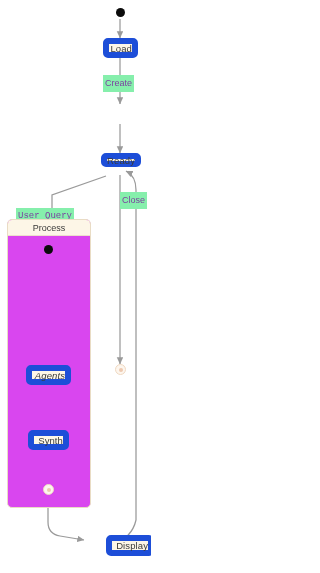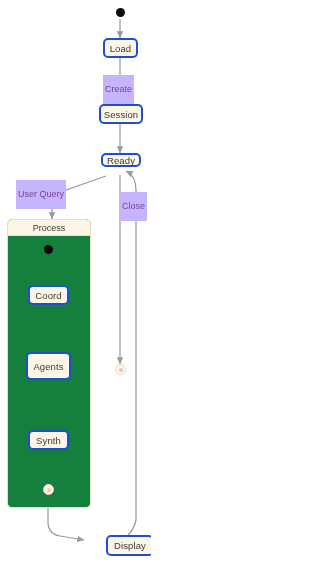--- a/index.html
+++ b/index.html
@@ -21,54 +21,54 @@
     position: absolute;
     left: 0;
     top: 0;
     width: 151px;
     height: 573px;
   }
   .node {
     position: absolute;
     box-sizing: border-box;
     background: #fdf6e7;
-    border: 2px solid #1d4ed8;
+    border: 6px solid #1d4ed8;
     border-radius: 5px;
     display: flex;
     align-items: center;
-    justify-content: center;
+    justify-content: flex-end;
     font-size: 9.5px;
     color: #3a3a3a;
     letter-spacing: 0.1px;
     white-space: nowrap;
   }
   .composite {
     position: absolute;
     box-sizing: border-box;
-    background: #15803d;
+    background: #d946ef;
     border: 1px solid #e9dcc4;
     border-radius: 5px;
     overflow: hidden;
   }
   .composite-title {
     height: 15px;
     background: #fdf6e7;
     border-bottom: 1px solid #ece0cb;
     display: flex;
     align-items: center;
     justify-content: center;
     font-size: 9px;
     color: #3a3a3a;
   }
   .edge-label {
     position: absolute;
-    background: #c4b5fd;
+    background: #86efac;
     color: #7b3fa0;
     font-size: 9px;
-    padding: 9px 2px;
+    padding: 3px 2px;
     white-space: nowrap;
     line-height: 11px;
   }
   .start-state {
     position: absolute;
     width: 9px;
     height: 9px;
     border-radius: 50%;
     background: #0b0b0b;
   }
@@ -122,49 +122,43 @@
   <div class="start-state" style="left:116px; top:8px;"></div>
 
   <div class="node" style="left:103px; top:38px; width:35px; height:20px;">
     <span>Load</span>
   </div>
 
   <div class="edge-label" style="left:103px; top:75px;">
     <span>Create</span>
   </div>
 
-  <div class="node" style="left:99px; top:104px; width:44px; height:20px;">
-    <span>Session</span>
-  </div>
 
   <div class="node" style="left:101px; top:153px; width:40px; height:14px;">
     <span>Ready</span>
   </div>
 
-  <div class="edge-label" style="left:16px; top:180px;">
+  <div class="edge-label" style="left:16px; top:208px;font-family:Liberation Mono, monospace;">
     <span>User Query</span>
   </div>
 
   <div class="edge-label" style="left:120px; top:192px;">
     <span>Close</span>
   </div>
 
   <div class="composite" style="left:7px; top:219px; width:84px; height:289px;">
     <div class="composite-title">
       <span>Process</span>
     </div>
   </div>
 
   <div class="start-state" style="left:44px; top:245px;"></div>
 
-  <div class="node" style="left:28px; top:285px; width:41px; height:20px;">
-    <span>Coord</span>
-  </div>
 
-  <div class="node" style="left:26px; top:352px; width:45px; height:28px;">
+  <div class="node" style="left:26px; top:365px; width:45px; height:20px;font-style:italic;">
     <span>Agents</span>
   </div>
 
   <div class="node" style="left:28px; top:418px; width:41px; height:20px;margin-top:12px;">
     <span>Synth</span>
   </div>
 
   <div class="end-state" style="left:43px; top:484px;"></div>
 
   <div class="end-state" style="left:115px; top:364px;"></div>

